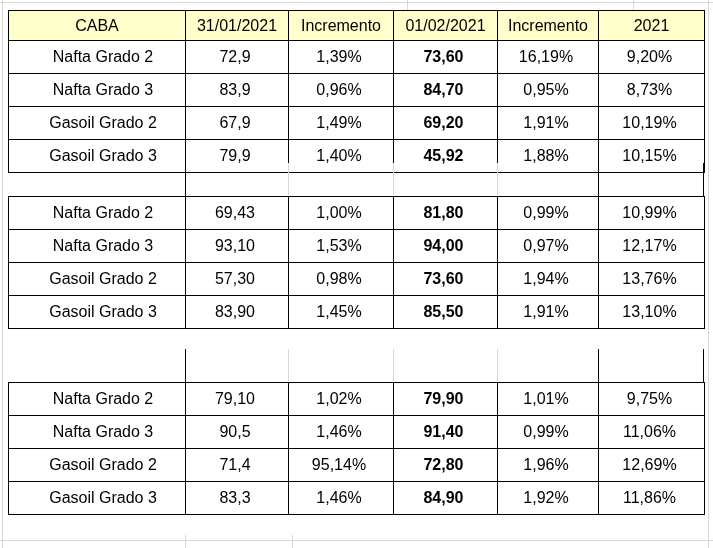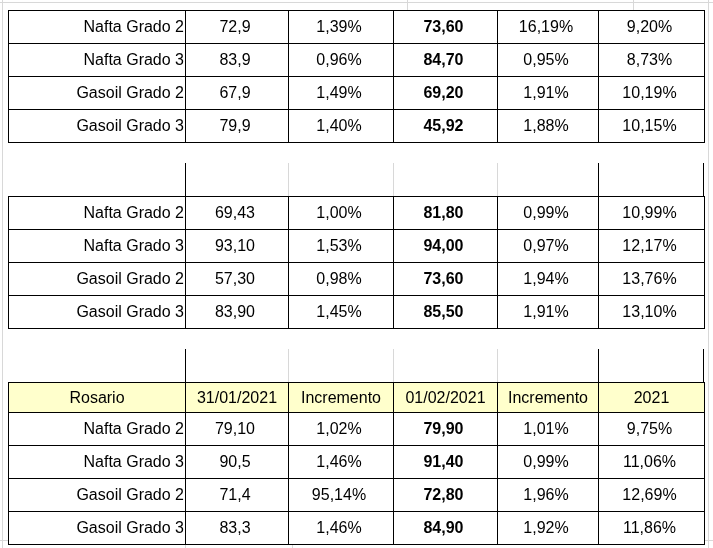--- a/index.html
+++ b/index.html
@@ -13,21 +13,21 @@
 
   
   table.tbl{position:absolute;left:8px;border-collapse:collapse;table-layout:fixed;
             background:#ffffff;width:696px;}
   .tbl th,.tbl td{border:1px solid #000;overflow:hidden;white-space:nowrap;
                   vertical-align:middle;color:#000;}
   tr.hrow th{height:27px;background:#ffffcc;font-weight:normal;font-size:16px;
              text-align:center;}
   th.city{font-size:20px;font-weight:bold;}
   tr.drow td{height:30px;font-size:16px;background:#ffffff;}
-  td.label{background:#ffffcc;text-align:right;padding-left:13px;margin-left:42px;}
+  td.label{background:#ffffcc;text-align:center;padding-left:13px;margin-left:42px;}
   td.num{text-align:center;padding-right:5px;}
   td.bold{font-weight:bold;margin-top:32px;}
   td.gray{background:#ececec;}
 
   
   .gap{position:absolute;left:8px;width:696px;height:33px;}
   .gap i{position:absolute;top:0;width:1px;height:33px;display:block;}
   .gap i.bk{background:#000;}
   .gap i.gy{background:#d8d8d8;}
 </style>
@@ -48,20 +48,28 @@
   <table class="tbl" style="top:10px">
     <colgroup>
         <col style="width:177px">
         <col style="width:103px">
         <col style="width:105px">
         <col style="width:104px">
         <col style="width:101px">
         <col style="width:106px">
       </colgroup>
     <tbody>
+        <tr class="hrow">
+      <th class="city">CABA</th>
+      <th>31/01/2021</th>
+      <th>Incremento</th>
+      <th>01/02/2021</th>
+      <th>Incremento</th>
+      <th>2021</th>
+    </tr>
     <tr class="drow">
       <td class="label">Nafta Grado 2</td>
       <td class="num">72,9</td>
       <td class="num">1,39%</td>
       <td class="num bold">73,60</td>
       <td class="num">16,19%</td>
       <td class="num gray">9,20%</td>
     </tr>
     <tr class="drow">
       <td class="label">Nafta Grado 3</td>
@@ -156,28 +164,20 @@
   <table class="tbl" style="top:382px">
     <colgroup>
         <col style="width:177px">
         <col style="width:103px">
         <col style="width:105px">
         <col style="width:104px">
         <col style="width:101px">
         <col style="width:106px">
       </colgroup>
     <tbody>
-        <tr class="hrow">
-      <th class="city">Rosario</th>
-      <th>31/01/2021</th>
-      <th>Incremento</th>
-      <th>01/02/2021</th>
-      <th>Incremento</th>
-      <th>2021</th>
-    </tr>
     <tr class="drow">
       <td class="label">Nafta Grado 2</td>
       <td class="num">79,10</td>
       <td class="num">1,02%</td>
       <td class="num bold">79,90</td>
       <td class="num">1,01%</td>
       <td class="num gray">9,75%</td>
     </tr>
     <tr class="drow">
       <td class="label">Nafta Grado 3</td>

